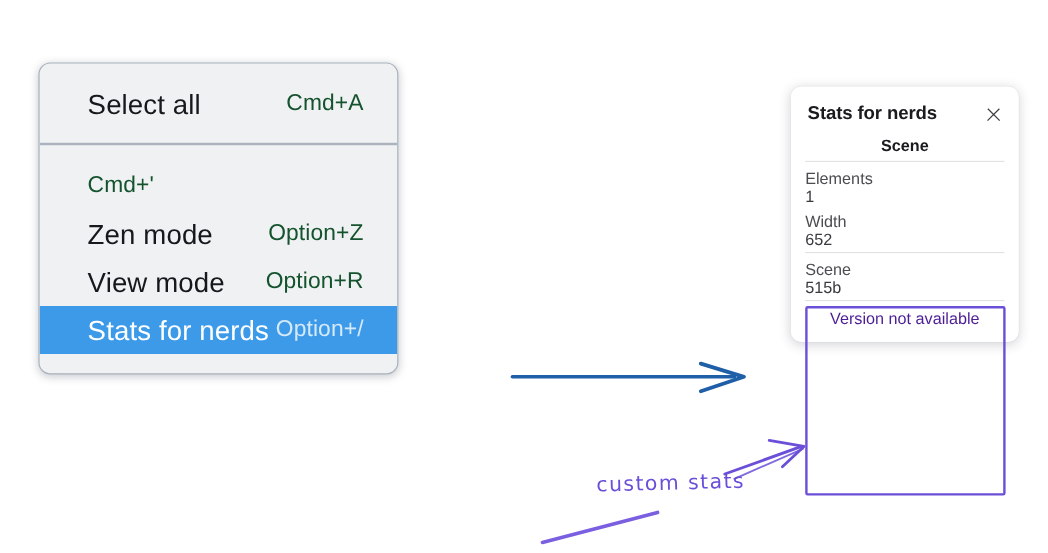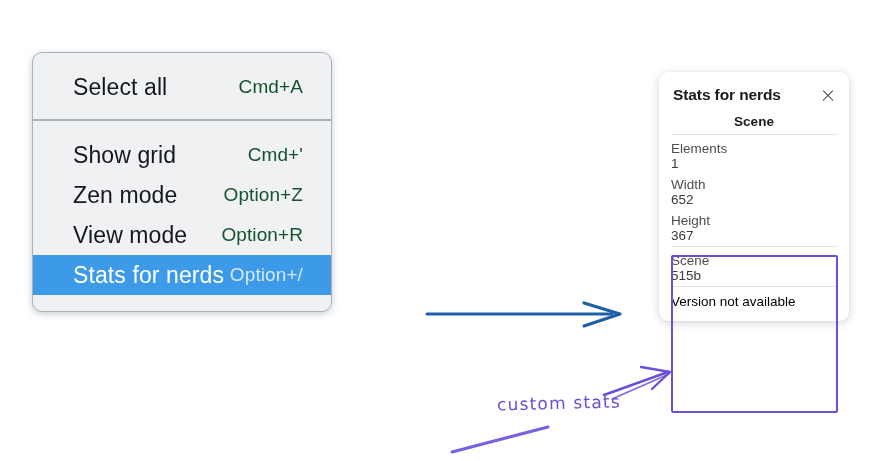--- a/index.html
+++ b/index.html
@@ -134,23 +134,23 @@
     align-items: baseline;
     font-size: 13.5px;
     color: #4c4c52;
     padding: 3px 0 3px 0;
     flex-direction: column;
   }
   .sp-row .sp-key { color: #4c4c52; }
   .sp-row .sp-val { color: #3a3a40; }
   .sp-note {
     font-size: 13.5px;
-    color: #000000;
+    color: #4c1d95;
     padding: 4px 0 2px 0;
-    text-align: left;
+    text-align: center;
   }
 
   
   #custom-stats-box {
     position: absolute;
     left: 671px;
     top: 255px;
     width: 167px;
     height: 158px;
     border: 2px solid #6b4fd8;
@@ -187,21 +187,20 @@
     <div class="menu-item">
       <span class="mi-label">Select all</span>
       <span class="mi-shortcut">Cmd+A</span>
     </div>
   </div>
 
   <div class="menu-divider"></div>
 
   <div class="menu-group group-bottom">
     <div class="menu-item">
-      <span class="mi-label">Show grid</span>
       <span class="mi-shortcut">Cmd+'</span>
     </div>
     <div class="menu-item">
       <span class="mi-label">Zen mode</span>
       <span class="mi-shortcut">Option+Z</span>
     </div>
     <div class="menu-item">
       <span class="mi-label">View mode</span>
       <span class="mi-shortcut">Option+R</span>
     </div>
@@ -226,24 +225,20 @@
     <div class="sp-section-title">Scene</div>
     <div class="sp-rule"></div>
     <div class="sp-row">
       <span class="sp-key">Elements</span>
       <span class="sp-val">1</span>
     </div>
     <div class="sp-row">
       <span class="sp-key">Width</span>
       <span class="sp-val">652</span>
     </div>
-    <div class="sp-row">
-      <span class="sp-key">Height</span>
-      <span class="sp-val">367</span>
-    </div>
 
     <div class="sp-rule"></div>
     <div class="sp-row">
       <span class="sp-key">Scene</span>
       <span class="sp-val">515b</span>
     </div>
 
     <div class="sp-rule"></div>
     <div class="sp-note">Version not available</div>
 

